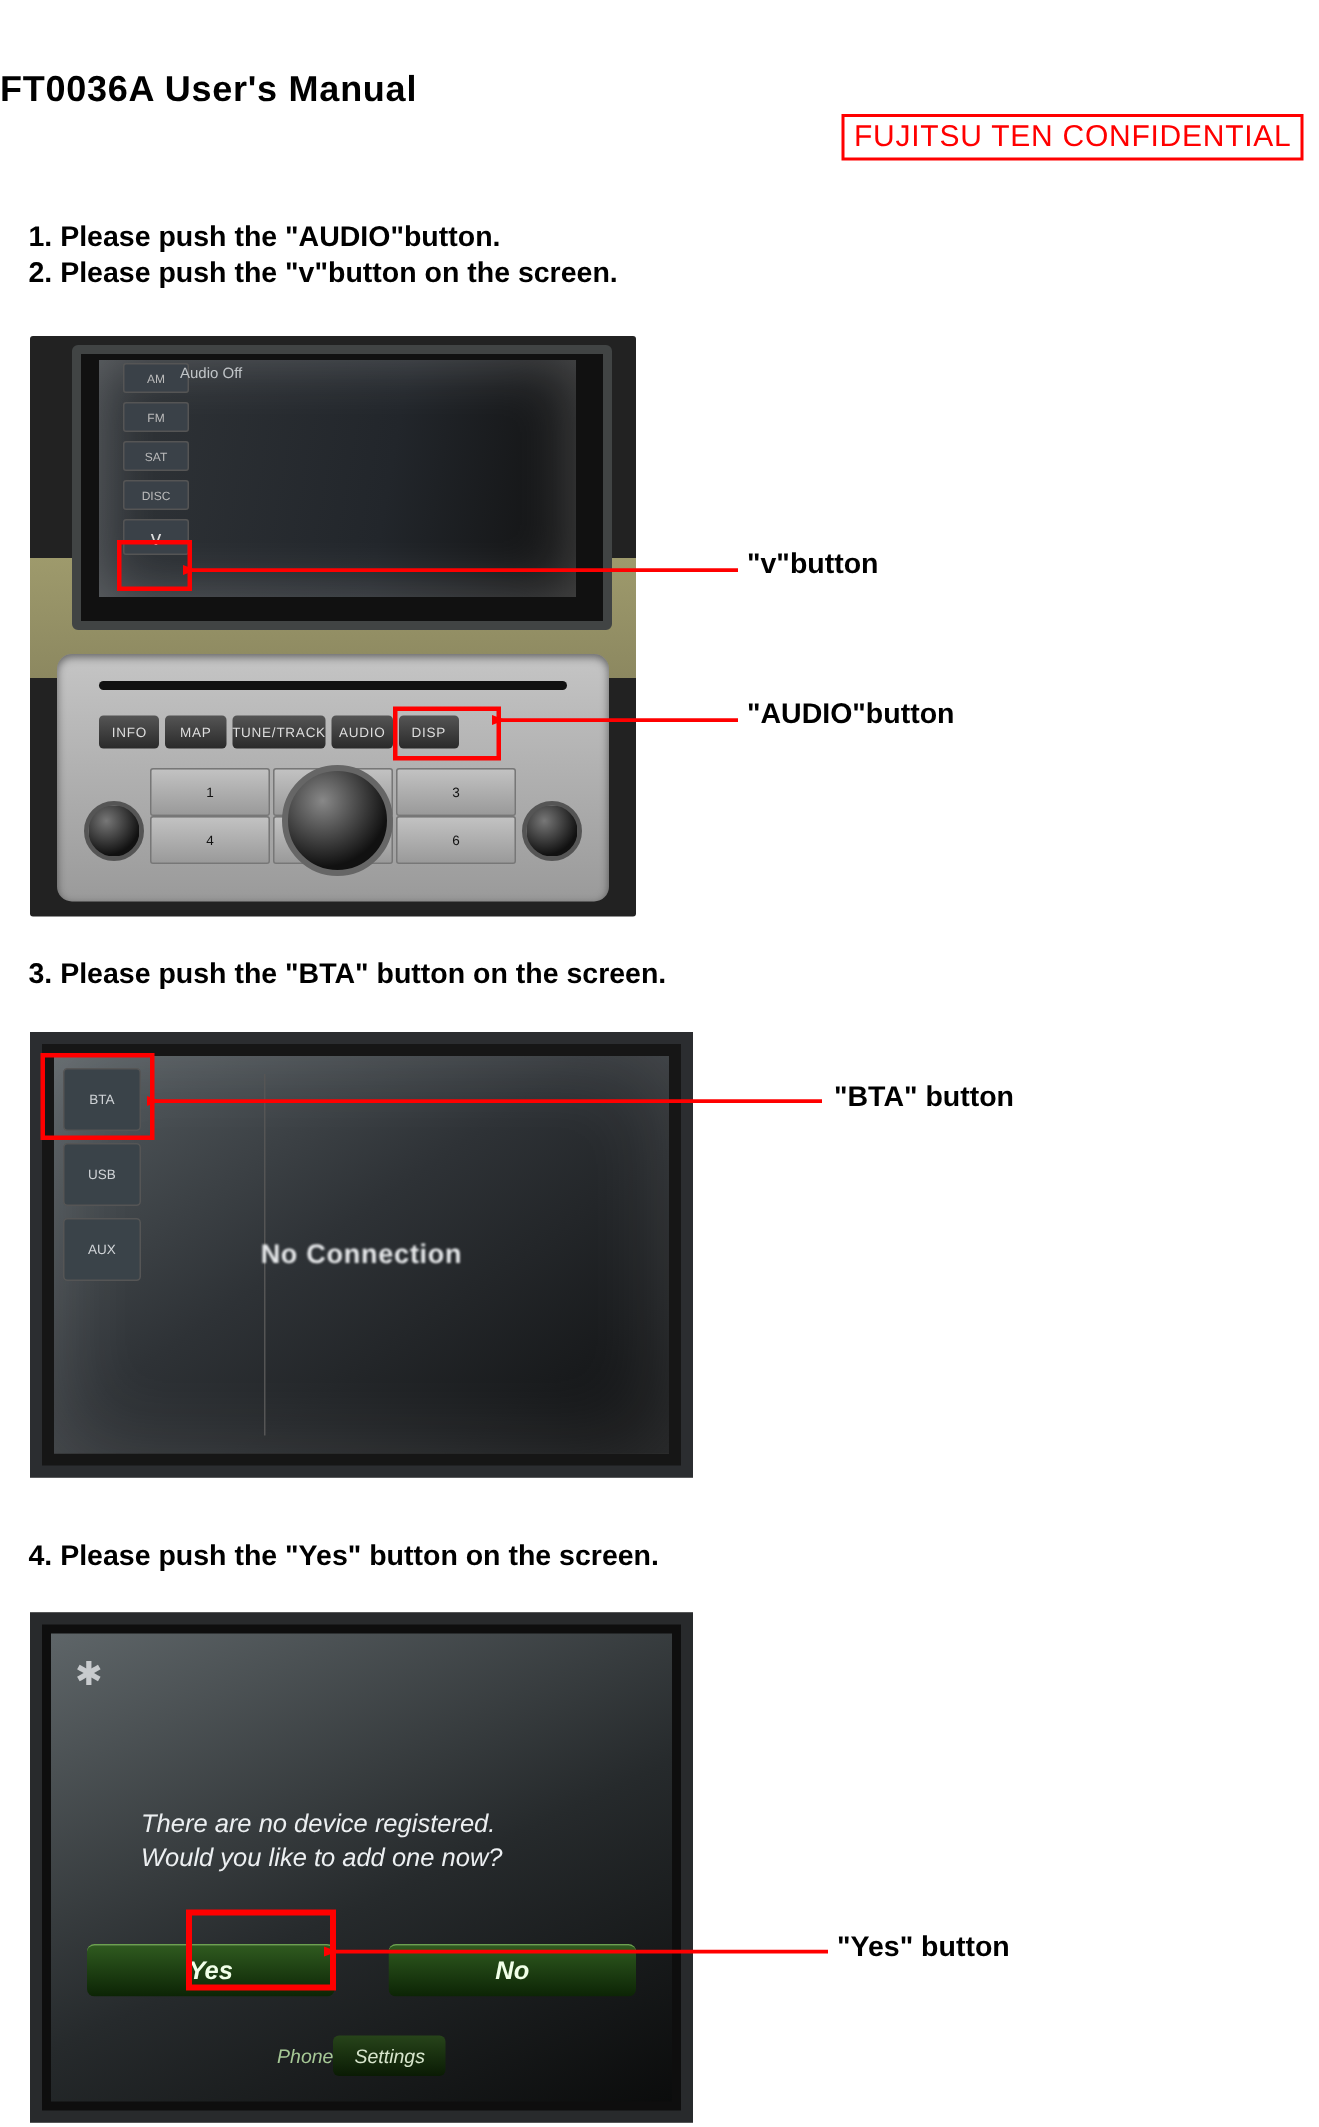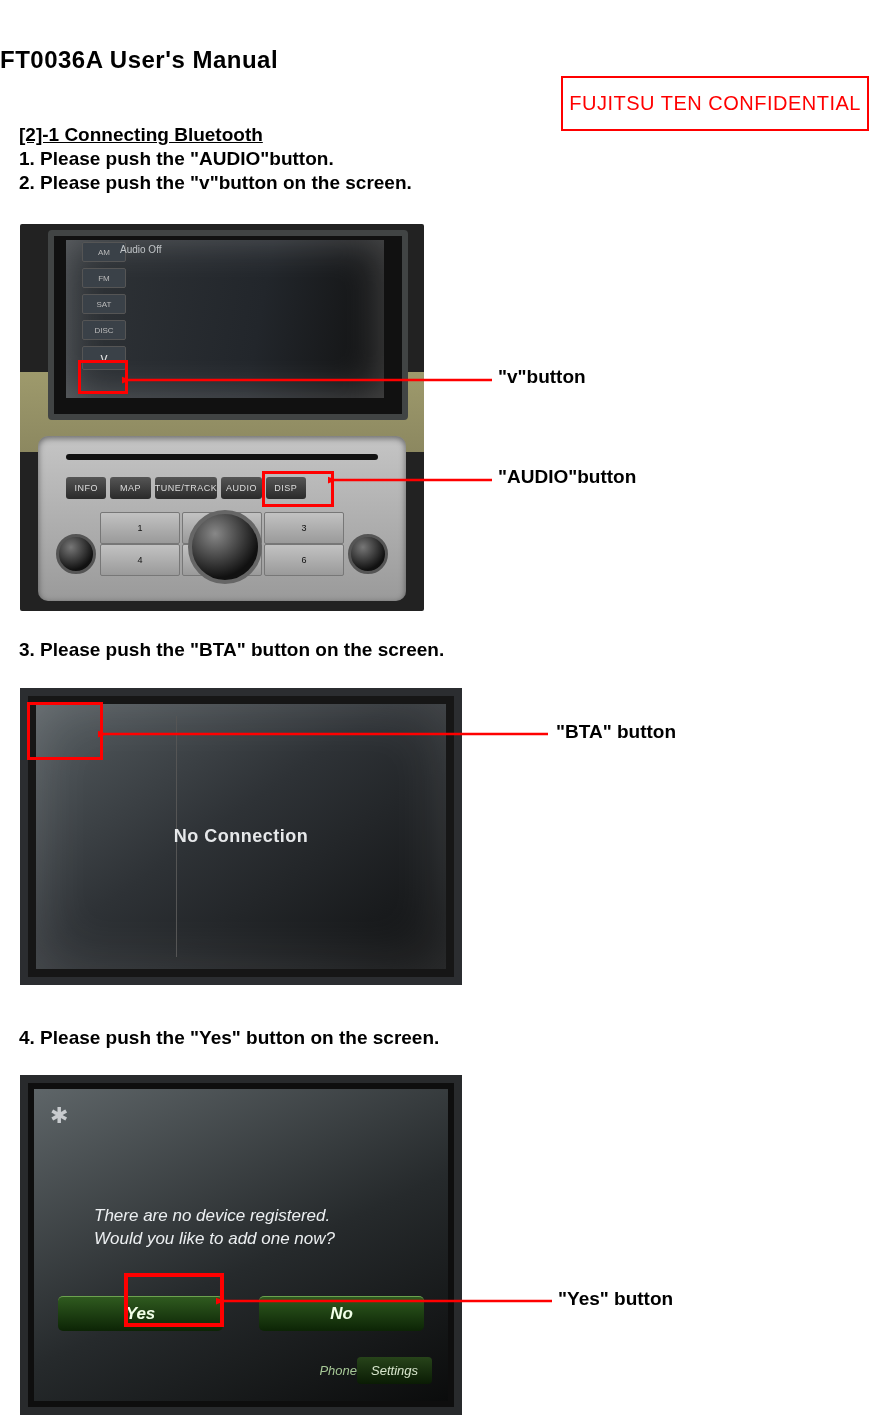--- a/index.html
+++ b/index.html
@@ -26,21 +26,21 @@
     margin-top: 44px;
   }
   .stamp {
     position: absolute;
     right: 10px;
     top: 76px;
     border: 2px solid #ff0000;
     color: #ff0000;
     font-family: Arial, sans-serif;
     font-size: 20px;
-    padding: 14px 6px;
+    padding: 2px 6px;
     letter-spacing: .5px;
   }
   .section-heading {
     position: absolute;
     left: 19px;
     font-size: 19px;
     font-weight: 700;
     text-decoration: underline;
   }
   .step {
@@ -227,21 +227,21 @@
     flex:1 1 0;
     background: linear-gradient(#2f5a1f,#0c2405);
     border-radius:5px;
     border-top:1px solid #6ca24f;
     display:flex;align-items:center;justify-content:center;
     color:#f1ffe8; font-family:"Trebuchet MS",Arial,sans-serif;
     font-size:17px; font-weight:700; font-style:italic;
   }
   .fig3 .footer {
     position:absolute; left:10px; right:10px; bottom:10px; height:42px;
-    display:flex; justify-content:flex-end; align-items:center;
+    display:flex; justify-content:center; align-items:center;
     box-sizing:border-box; padding:0 6px;
   }
   .fig3 .footer .settings {
     background: linear-gradient(#27441a,#0a1b04);
     color:#d8e6cd; font-style:italic; font-size:13px;
     padding:6px 14px; border-radius:4px;
     font-family:"Trebuchet MS",Arial,sans-serif;
   }
   .fig3 .footer .phone {
     color:#a6c896; font-style:italic; font-size:13px;
@@ -251,21 +251,20 @@
 </style>
 </head>
 <body>
 
 <div class="page">
 
   <div class="doc-title">FT0036A    User's Manual</div>
 
   <div class="stamp">FUJITSU TEN CONFIDENTIAL</div>
 
-  <div class="section-heading" style="top:124px;">[2]-1 Connecting Bluetooth</div>
   <div class="step" style="top:148px;">1. Please push the "AUDIO"button.</div>
   <div class="step" style="top:172px;">2. Please push the "v"button on the screen.</div>
 
   <div class="fig1">
     <div class="outer"></div>
     <div class="bench"></div>
 
     <div class="screen-frame"></div>
     <div class="screen-surface"></div>
 
@@ -324,20 +323,25 @@
       </defs>
     <line x1="164" y1="10" x2="4" y2="10" stroke="#ff0000" stroke-width="2.5" marker-end="url(#ah2)"></line>
   </svg>
   <div class="callout" style="left:498px; top:466px;">"AUDIO"button</div>
 
   <div class="step" style="top:639px;">3. Please push the "BTA" button on the screen.</div>
 
   <div class="fig2">
     <div class="surface">
       <div class="vline"></div>
+      <div class="side-col">
+        <div class="sbtn">BTA</div>
+        <div class="sbtn">USB</div>
+        <div class="sbtn">AUX</div>
+      </div>
       <div class="msg">No Connection</div>
     </div>
   </div>
   <div class="redbox" style="left:27px; top:702px; width:70px; height:52px;"></div>
   <svg class="arrow-wrap" style="left:98px; top:724px; width:450px; height:20px;">
     <defs>
         <marker id="ah3" markerWidth="10" markerHeight="10" refX="2" refY="3" orient="auto">
       <path d="M8,0 L0,3 L8,6 Z" fill="#ff0000"></path>
         </marker>
       </defs>

